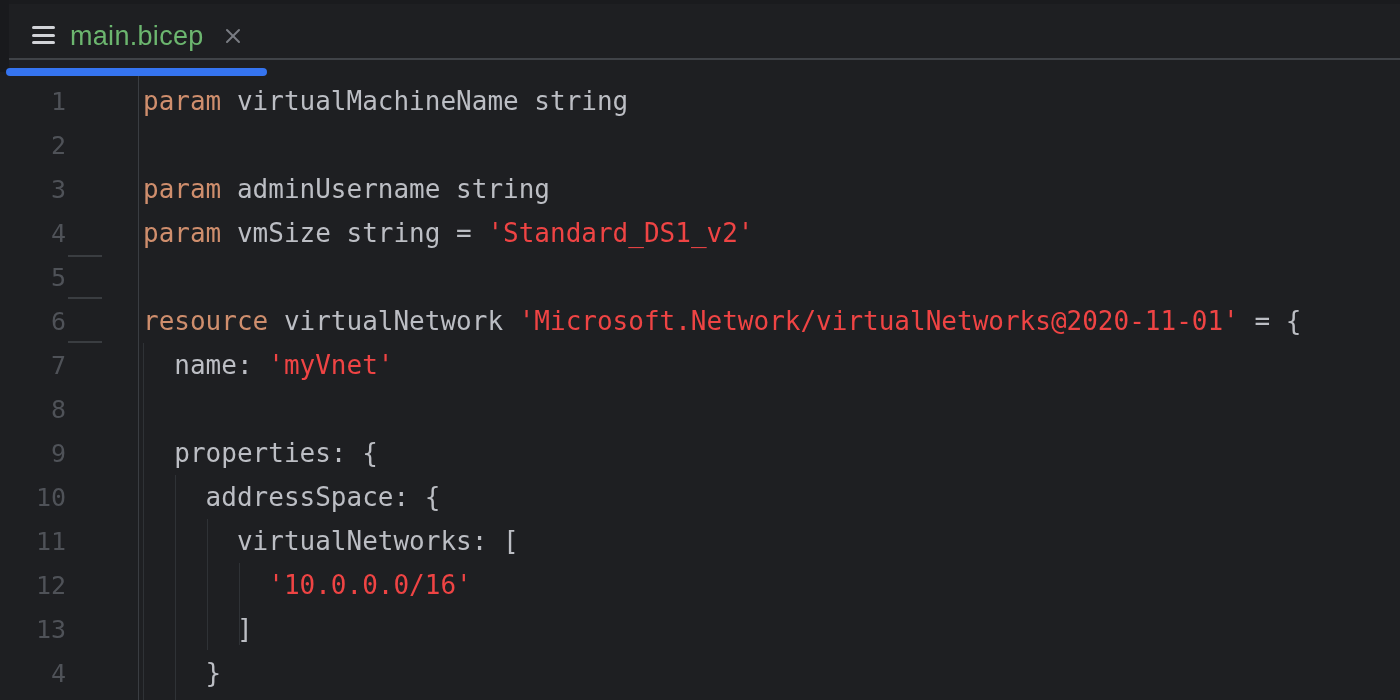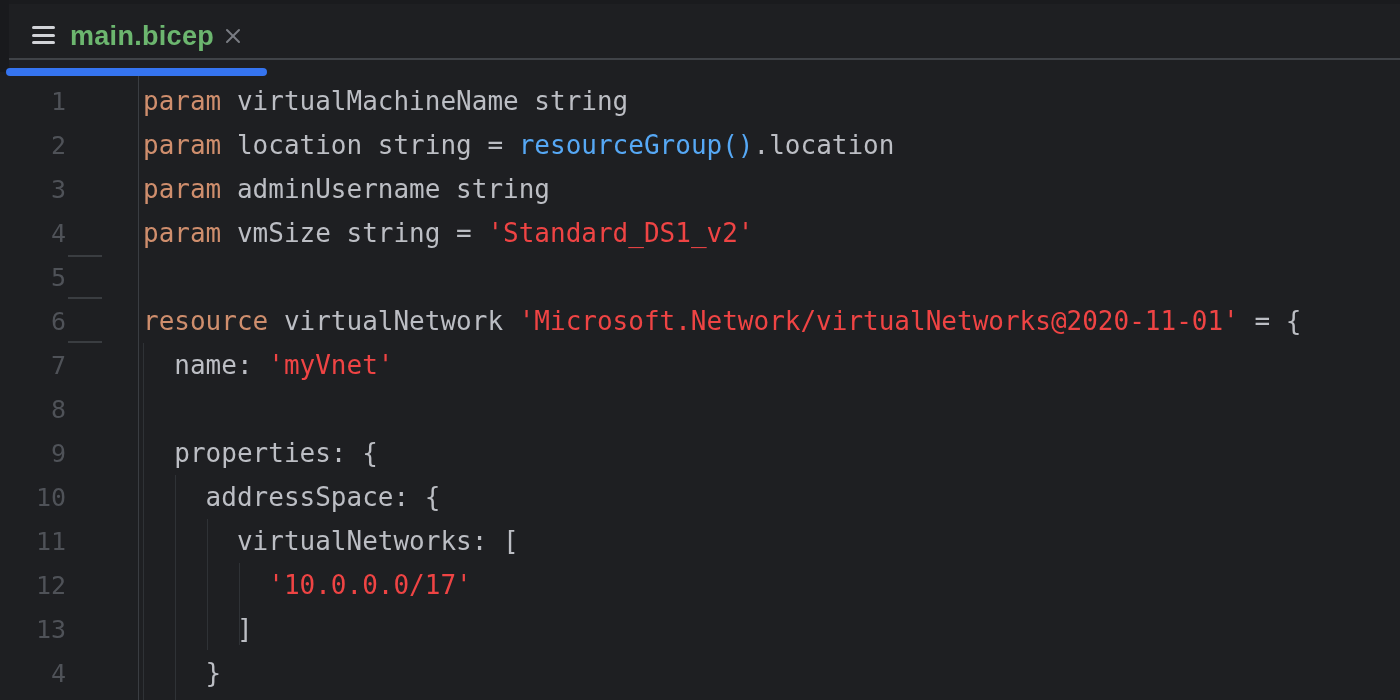--- a/index.html
+++ b/index.html
@@ -8,21 +8,20 @@
     background:#1E1F22;
     font-family:"Liberation Sans",sans-serif;
     position:relative;
   }
   
   .tabbar{
     position:absolute;top:0;left:0;width:1400px;height:60px;
     background:#1E1F22;
     border-bottom:2px solid #404348;
     box-sizing:border-box;
-    font-weight:bold;
   }
   .tabbar-top-edge{position:absolute;top:0;left:0;width:1400px;height:4px;background:#1A1B1E;}
   .tabbar-left-edge{position:absolute;top:0;left:0;width:9px;height:72px;background:#191A1D;}
   .burger{position:absolute;left:32px;top:25px;width:24px;height:20px;cursor:pointer;}
   .burger i{display:block;position:absolute;left:0;width:23px;height:3px;border-radius:1.5px;background:#D1D3D8;}
   .burger i:nth-child(1){top:1px;}
   .burger i:nth-child(2){top:8.5px;}
   .burger i:nth-child(3){top:16px;}
   .tab{position:absolute;left:60px;top:0;height:72px;width:200px;}
   .tab-label{
@@ -95,21 +94,20 @@
       <div class="gutter-tick" style="top: 223px;"></div>
       <div class="gutter-tick" style="top: 267px;"></div>
     </div>
   <div class="lines" id="lines">
       <div class="row">
         <span class="ln">1</span>
         <span class="code"><span class="tok-kw">param</span><span class="tok-d"> virtualMachineName string</span></span>
       </div>
       <div class="row">
         <span class="ln">2</span>
-        <span class="code"><span class="tok-kw">param</span><span class="tok-d"> location string = </span><span class="tok-fn">resourceGroup()</span><span class="tok-d">.location</span></span>
       </div>
       <div class="row">
         <span class="ln">3</span>
         <span class="code"><span class="tok-kw">param</span><span class="tok-d"> adminUsername string</span></span>
       </div>
       <div class="row">
         <span class="ln">4</span>
         <span class="code"><span class="tok-kw">param</span><span class="tok-d"> vmSize string = </span><span class="tok-str">'Standard_DS1_v2'</span></span>
       </div>
       <div class="row">
@@ -134,21 +132,21 @@
       <div class="row">
         <span class="ln">10</span>
         <span class="code"><span class="tok-d">    addressSpace: {</span></span>
       </div>
       <div class="row">
         <span class="ln">11</span>
         <span class="code"><span class="tok-d">      virtualNetworks: [</span></span>
       </div>
       <div class="row">
         <span class="ln">12</span>
-        <span class="code"><span class="tok-d">        </span><span class="tok-str">'10.0.0.0/17'</span></span>
+        <span class="code"><span class="tok-d">        </span><span class="tok-str">'10.0.0.0/16'</span></span>
       </div>
       <div class="row">
         <span class="ln">13</span>
         <span class="code"><span class="tok-d">      ]</span></span>
       </div>
       <div class="row">
         <span class="ln">4</span>
         <span class="code"><span class="tok-d">    }</span></span>
       </div>
     </div>

